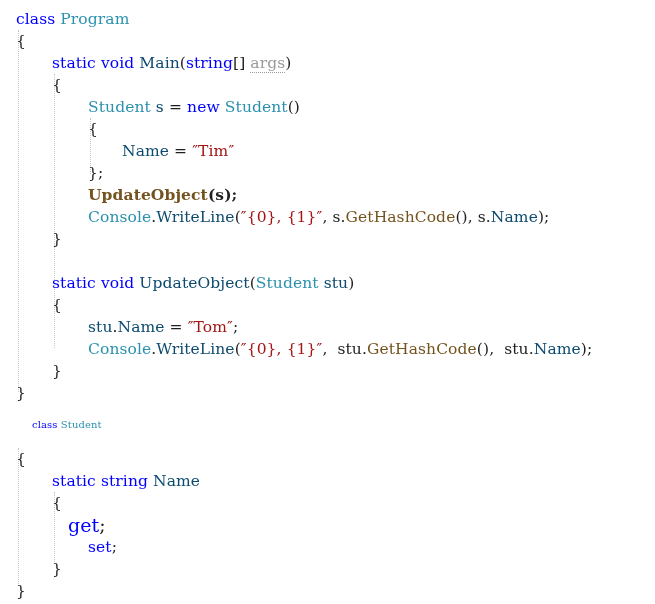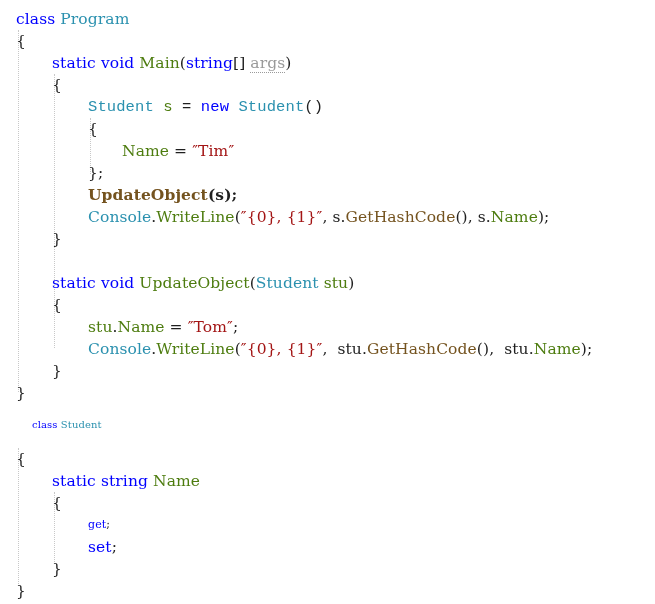--- a/index.html
+++ b/index.html
@@ -39,21 +39,21 @@
     font-size: 15.5px;
     letter-spacing: 0.1px;
     color: #1f1f1f;
   }
 
   
   .kw   { color: #0000ff; }
   .type { color: #2b91af; }
   .str  { color: #a31515; }
   .mth  { color: #74531f; }
-  .id   { color: #4d7c0f; margin-top: 20px; }
+  .id   { color: #0c4a6e; margin-top: 20px; }
   .pun  { color: #1f1f1f; }
   .brc  { color: #1f1f1f; }
   .unused {
     color: #9a9a9a;
     border-bottom: 1px dotted #9a9a9a;
   }
 </style>
 </head>
 <body>
 
@@ -63,37 +63,37 @@
       <div class="guide" style="left: 54px; top: 74px; height: 274px; border-left-color: rgb(200, 200, 200);"></div>
       <div class="guide" style="left: 90px; top: 118px; height: 56px; border-left-color: rgb(200, 200, 200);"></div>
       <div class="guide" style="left: 18px; top: 448px; height: 136px; border-left-color: rgb(200, 200, 200);"></div>
       <div class="guide" style="left: 54px; top: 492px; height: 70px; border-left-color: rgb(200, 200, 200);"></div>
     </div>
   <div id="lines-layer">
       <div class="code-line" style="top: 8px; padding-left: 16px; font-size: 15.5px; line-height: 22px;"><span class="kw">class</span><span class="pun"> </span><span class="type">Program</span></div>
       <div class="code-line" style="top: 30px; padding-left: 16px; font-size: 15.5px; line-height: 22px;"><span class="brc">{</span></div>
       <div class="code-line" style="top: 52px; padding-left: 52px; font-size: 15.5px; line-height: 22px;"><span class="kw">static</span><span class="pun"> </span><span class="kw">void</span><span class="pun"> </span><span class="id">Main</span><span class="pun">(</span><span class="kw">string</span><span class="pun">[]</span><span class="pun"> </span><span class="unused">args</span><span class="pun">)</span></div>
       <div class="code-line" style="top: 74px; padding-left: 52px; font-size: 15.5px; line-height: 22px;"><span class="brc">{</span></div>
-      <div class="code-line" style="top: 96px; padding-left: 88px; font-size: 15.5px; line-height: 22px; font-family: Liberation Mono, monospace;"><span class="type">Student</span><span class="id"> s </span><span class="pun">= </span><span class="kw">new</span><span class="pun"> </span><span class="type">Student</span><span class="pun">()</span></div>
+      <div class="code-line" style="top: 96px; padding-left: 88px; font-size: 15.5px; line-height: 22px;"><span class="type">Student</span><span class="id"> s </span><span class="pun">= </span><span class="kw">new</span><span class="pun"> </span><span class="type">Student</span><span class="pun">()</span></div>
       <div class="code-line" style="top: 118px; padding-left: 88px; font-size: 15.5px; line-height: 22px;"><span class="brc">{</span></div>
       <div class="code-line" style="top: 140px; padding-left: 122px; font-size: 15.5px; line-height: 22px;"><span class="id">Name </span><span class="pun">= </span><span class="str">″Tim″</span></div>
       <div class="code-line" style="top: 162px; padding-left: 88px; font-size: 15.5px; line-height: 22px;"><span class="brc">};</span></div>
       <div class="code-line" style="top: 184px; padding-left: 88px; font-size: 15.5px; line-height: 22px; font-weight: bold;"><span class="mth">UpdateObject</span><span class="pun">(s);</span></div>
       <div class="code-line" style="top: 206px; padding-left: 88px; font-size: 15.5px; line-height: 22px;"><span class="type">Console</span><span class="pun">.</span><span class="id">WriteLine</span><span class="pun">(</span><span class="str">″{0}, {1}″</span><span class="pun">, s.</span><span class="mth">GetHashCode</span><span class="pun">(), s.</span><span class="id">Name</span><span class="pun">);</span></div>
       <div class="code-line" style="top: 228px; padding-left: 52px; font-size: 15.5px; line-height: 22px;"><span class="brc">}</span></div>
       <div class="code-line" style="top: 250px; padding-left: 52px; font-size: 15.5px; line-height: 22px;">&nbsp;</div>
       <div class="code-line" style="top: 272px; padding-left: 52px; font-size: 15.5px; line-height: 22px;"><span class="kw">static</span><span class="pun"> </span><span class="kw">void</span><span class="pun"> </span><span class="id">UpdateObject</span><span class="pun">(</span><span class="type">Student</span><span class="id"> stu</span><span class="pun">)</span></div>
       <div class="code-line" style="top: 294px; padding-left: 52px; font-size: 15.5px; line-height: 22px;"><span class="brc">{</span></div>
       <div class="code-line" style="top: 316px; padding-left: 88px; font-size: 15.5px; line-height: 22px;"><span class="id">stu</span><span class="pun">.</span><span class="id">Name </span><span class="pun">= </span><span class="str">″Tom″</span><span class="pun">;</span></div>
       <div class="code-line" style="top: 338px; padding-left: 88px; font-size: 15.5px; line-height: 22px;"><span class="type">Console</span><span class="pun">.</span><span class="id">WriteLine</span><span class="pun">(</span><span class="str">″{0}, {1}″</span><span class="pun">,  stu.</span><span class="mth">GetHashCode</span><span class="pun">(),  stu.</span><span class="id">Name</span><span class="pun">);</span></div>
       <div class="code-line" style="top: 360px; padding-left: 52px; font-size: 15.5px; line-height: 22px;"><span class="brc">}</span></div>
       <div class="code-line" style="top: 382px; padding-left: 16px; font-size: 15.5px; line-height: 22px;"><span class="brc">}</span></div>
       <div class="code-line" style="top: 404px; padding-left: 16px; font-size: 15.5px; line-height: 22px;">&nbsp;</div>
       <div class="code-line" style="top: 414px; padding-left: 32px; font-size: 10px; line-height: 22px;"><span class="kw">class</span><span class="pun"> </span><span class="type">Student</span></div>
       <div class="code-line" style="top: 448px; padding-left: 16px; font-size: 15.5px; line-height: 22px;"><span class="brc">{</span></div>
       <div class="code-line" style="top: 470px; padding-left: 52px; font-size: 15.5px; line-height: 22px;"><span class="kw">static</span><span class="pun"> </span><span class="kw">string</span><span class="pun"> </span><span class="id">Name</span></div>
       <div class="code-line" style="top: 492px; padding-left: 52px; font-size: 15.5px; line-height: 22px;"><span class="brc">{</span></div>
-      <div class="code-line" style="top: 514px; padding-left: 88px; font-size: 11px; line-height: 22px;"><span class="kw">get</span><span class="pun">;</span></div>
+      <div class="code-line" style="top: 514px; padding-left: 68px; font-size: 19px; line-height: 22px;"><span class="kw">get</span><span class="pun">;</span></div>
       <div class="code-line" style="top: 536px; padding-left: 88px; font-size: 15.5px; line-height: 22px;"><span class="kw">set</span><span class="pun">;</span></div>
       <div class="code-line" style="top: 558px; padding-left: 52px; font-size: 15.5px; line-height: 22px;"><span class="brc">}</span></div>
       <div class="code-line" style="top: 580px; padding-left: 16px; font-size: 15.5px; line-height: 22px;"><span class="brc">}</span></div>
     </div>
 </div>
 
 </body></html>

